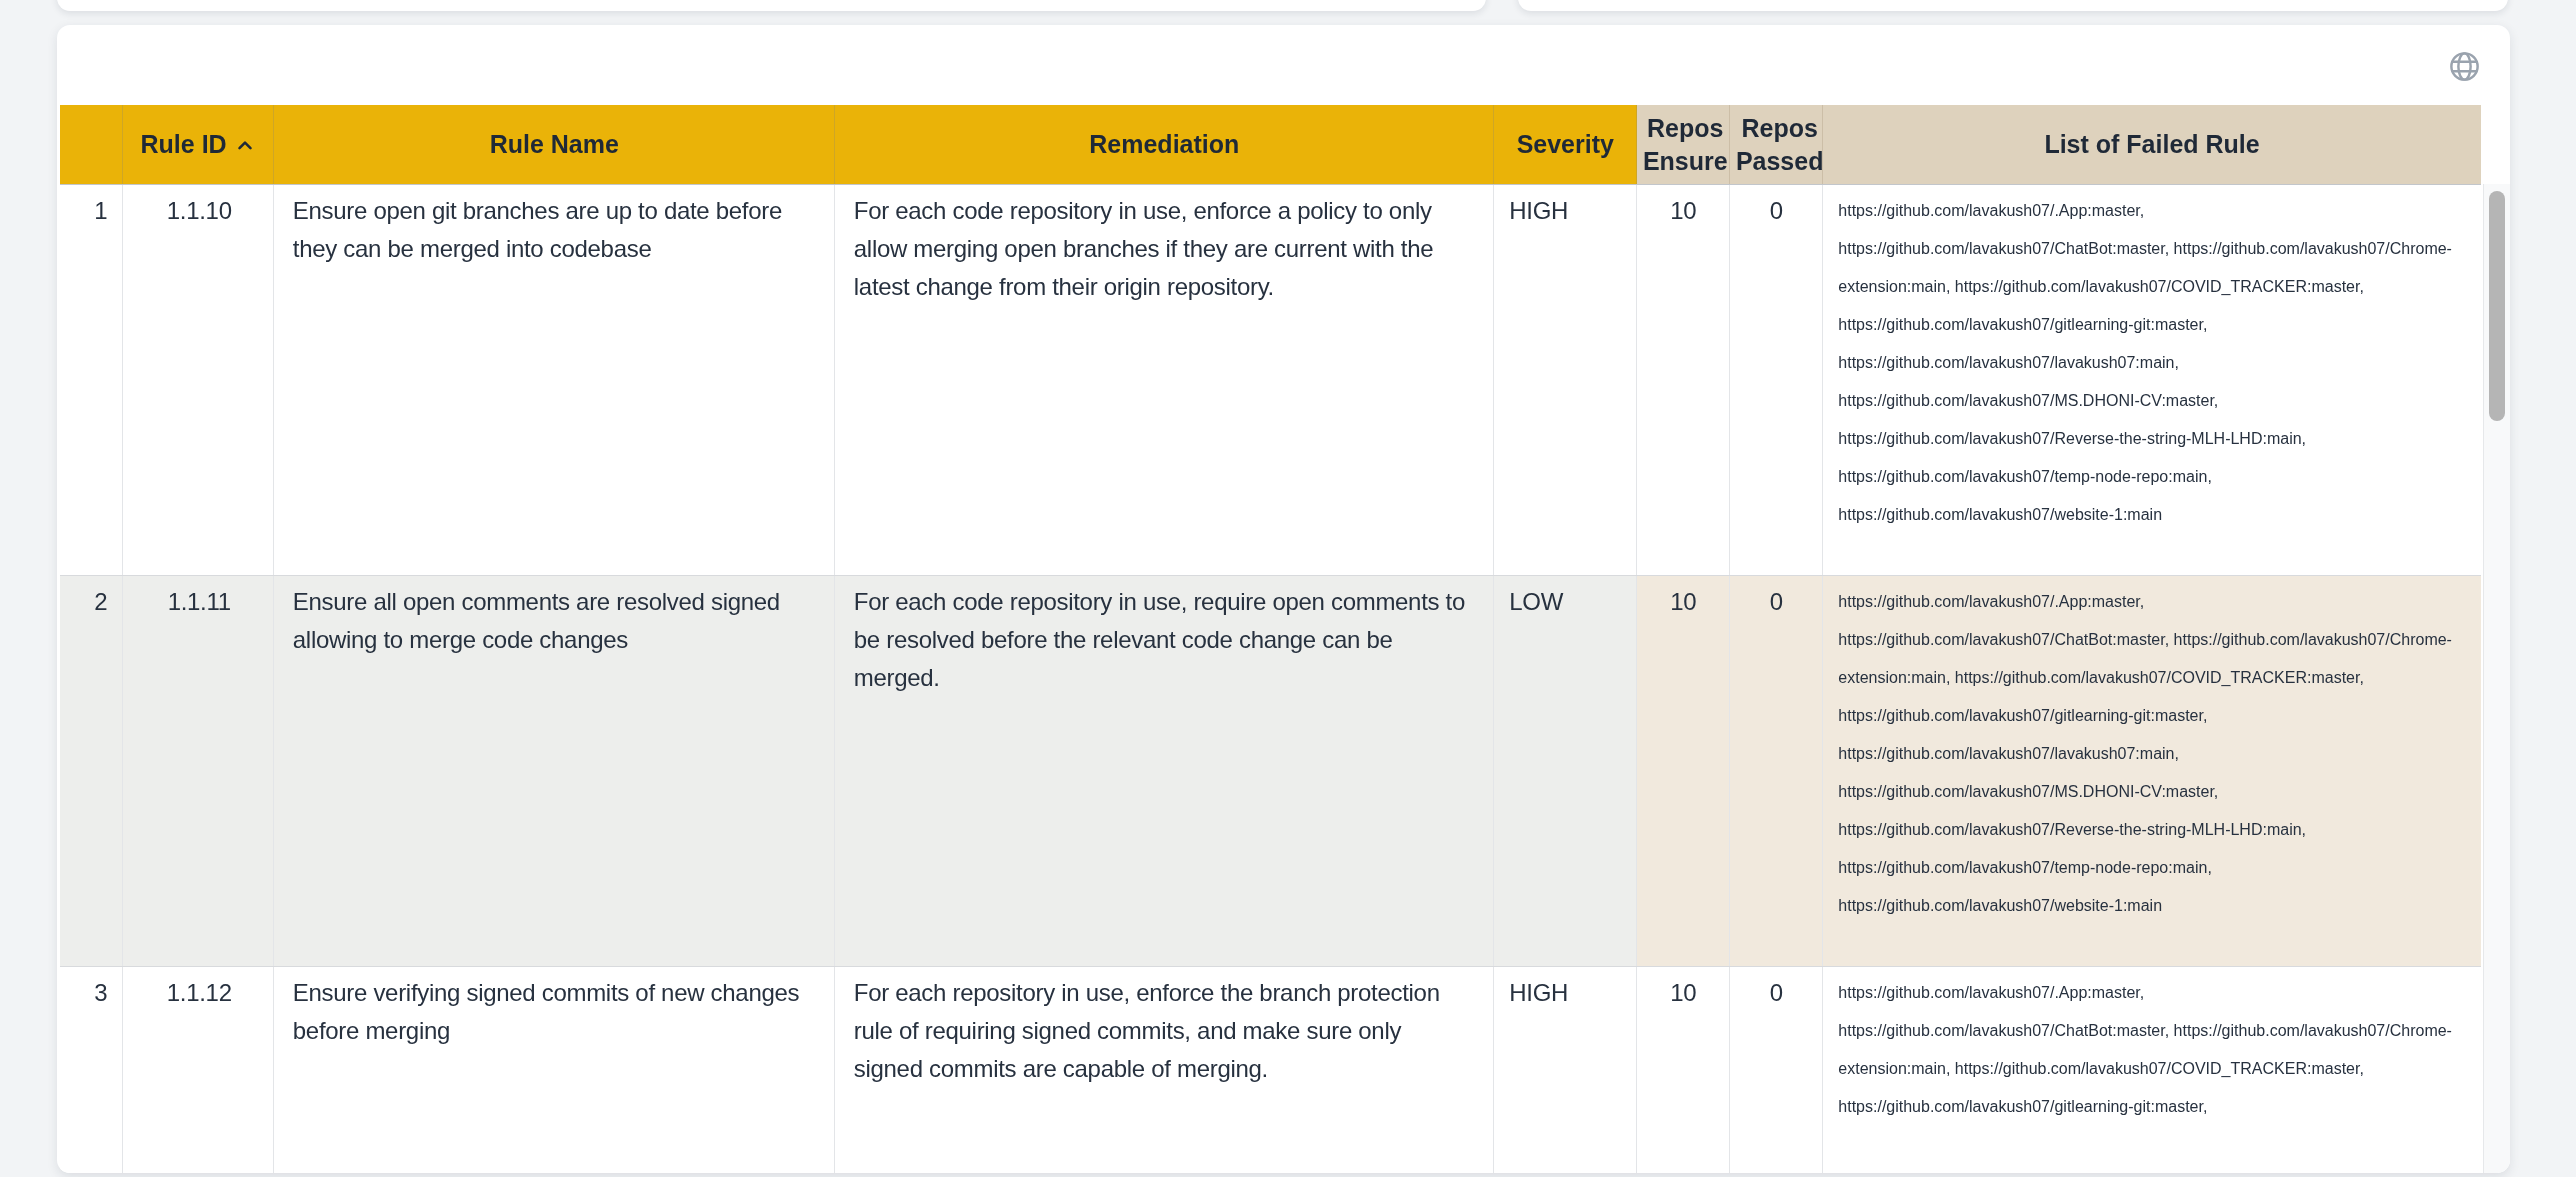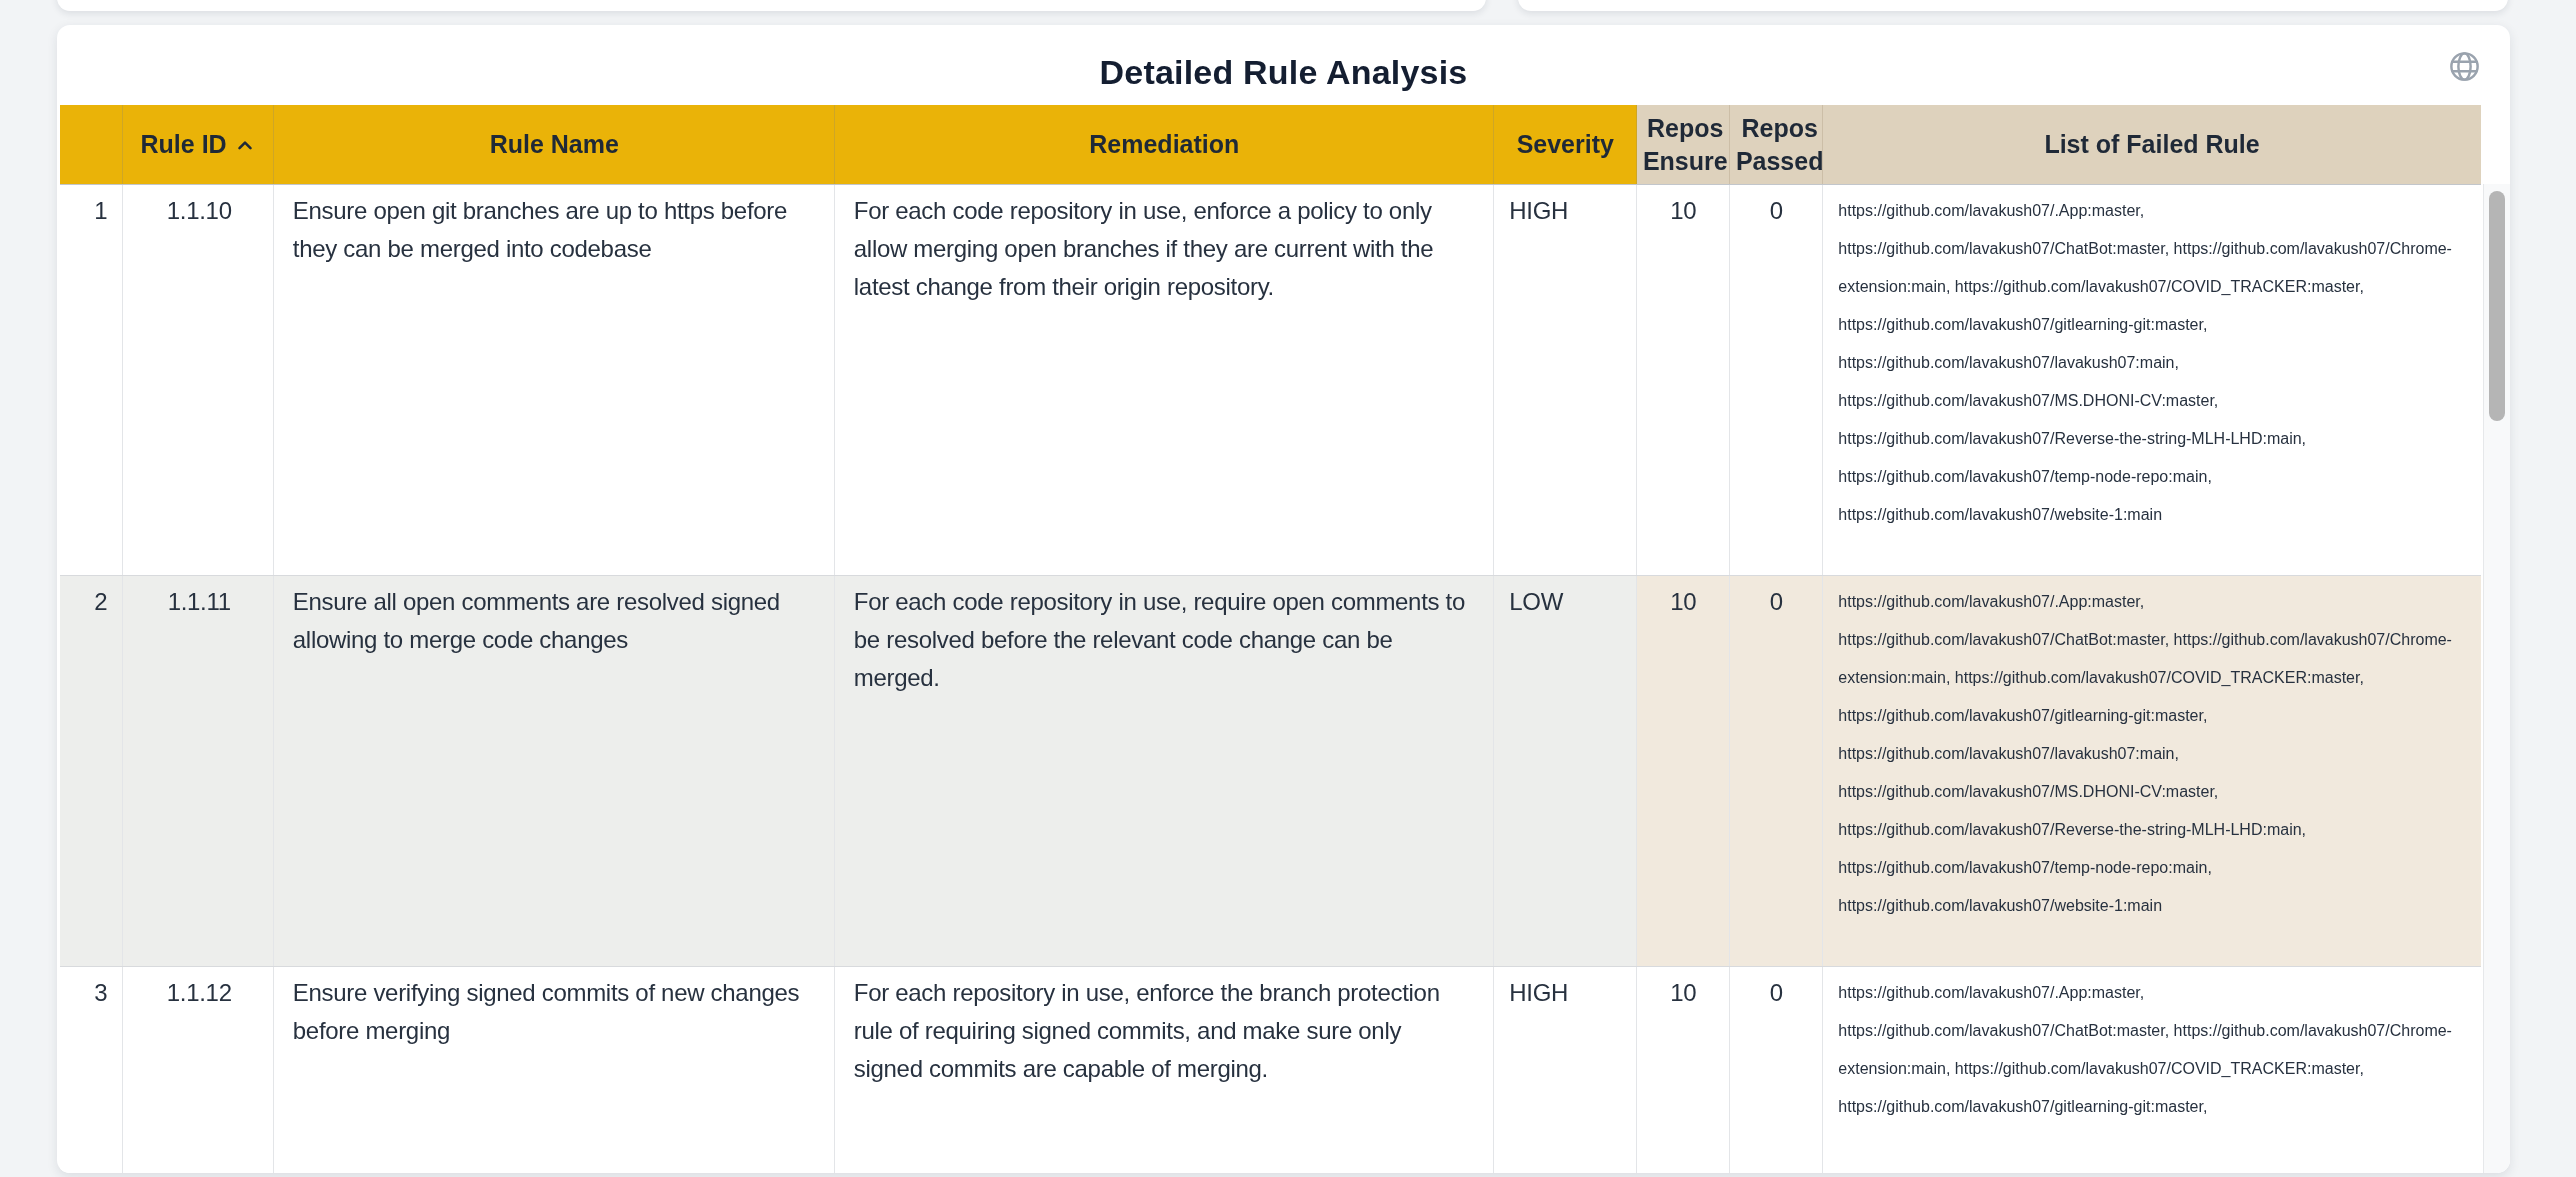--- a/index.html
+++ b/index.html
@@ -92,21 +92,20 @@
   }
 </style>
 </head>
 <body>
 
 <div class="top-card left"></div>
 <div class="top-card right"></div>
 
 <div class="main-card">
   <div class="card-header">
-    <div class="card-title">Detailed Rule Analysis</div>
     <button class="globe-btn" title="">
       <span>
         <svg viewBox="0 0 24 24" fill="none" stroke="currentColor" stroke-width="1.7">
           <circle cx="12" cy="12" r="9"></circle>
           <ellipse cx="12" cy="12" rx="4.2" ry="9"></ellipse>
           <line x1="3.4" y1="8.8" x2="20.6" y2="8.8"></line>
           <line x1="3.4" y1="15.2" x2="20.6" y2="15.2"></line>
         </svg>
       </span>
     </button>
@@ -153,21 +152,21 @@
             </span></th>
           <th class="hl"><span class="th-inner">
               <span>List of Failed Rule</span>
             </span></th>
         </tr>
     </thead>
     <tbody id="table-body">
         <tr class="r0">
           <td class="c-index">1</td>
           <td class="c-rule_id">1.1.10</td>
-          <td class="c-rule_name">Ensure open git branches are up to https before they can be merged into codebase</td>
+          <td class="c-rule_name">Ensure open git branches are up to date before they can be merged into codebase</td>
           <td class="c-remediation">For each code repository in use, enforce a policy to only allow merging open branches if they are current with the latest change from their origin repository.</td>
           <td class="c-severity">HIGH</td>
           <td class="c-repos_failed hl">10</td>
           <td class="c-repos_passed hl">0</td>
           <td class="c-failed_repos hl">https://github.com/lavakush07/.App:master, https://github.com/lavakush07/ChatBot:master, https://github.com/lavakush07/Chrome-extension:main, https://github.com/lavakush07/COVID_TRACKER:master, https://github.com/lavakush07/gitlearning-git:master, https://github.com/lavakush07/lavakush07:main, https://github.com/lavakush07/MS.DHONI-CV:master, https://github.com/lavakush07/Reverse-the-string-MLH-LHD:main, https://github.com/lavakush07/temp-node-repo:main, https://github.com/lavakush07/website-1:main</td>
         </tr>
         <tr class="r1 stripe">
           <td class="c-index">2</td>
           <td class="c-rule_id">1.1.11</td>
           <td class="c-rule_name">Ensure all open comments are resolved signed allowing to merge code changes</td>

